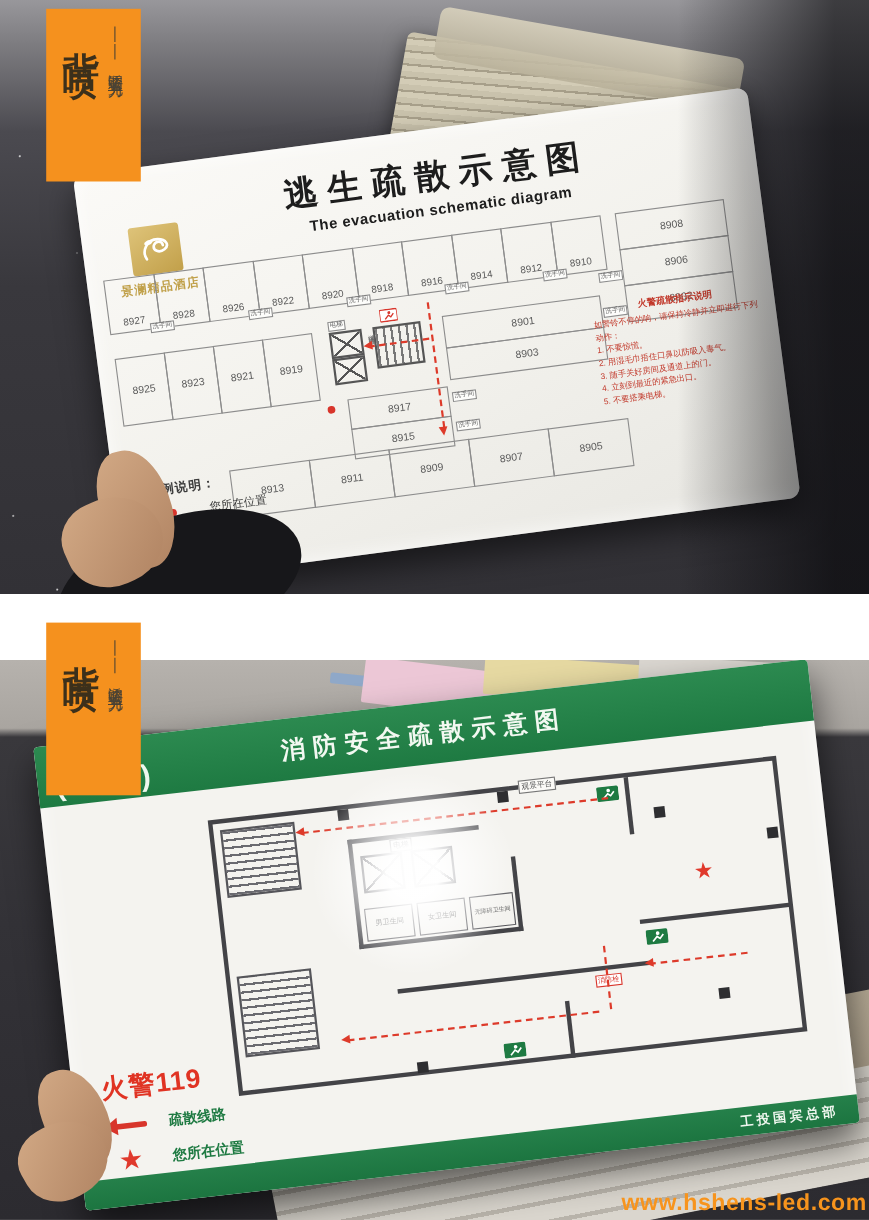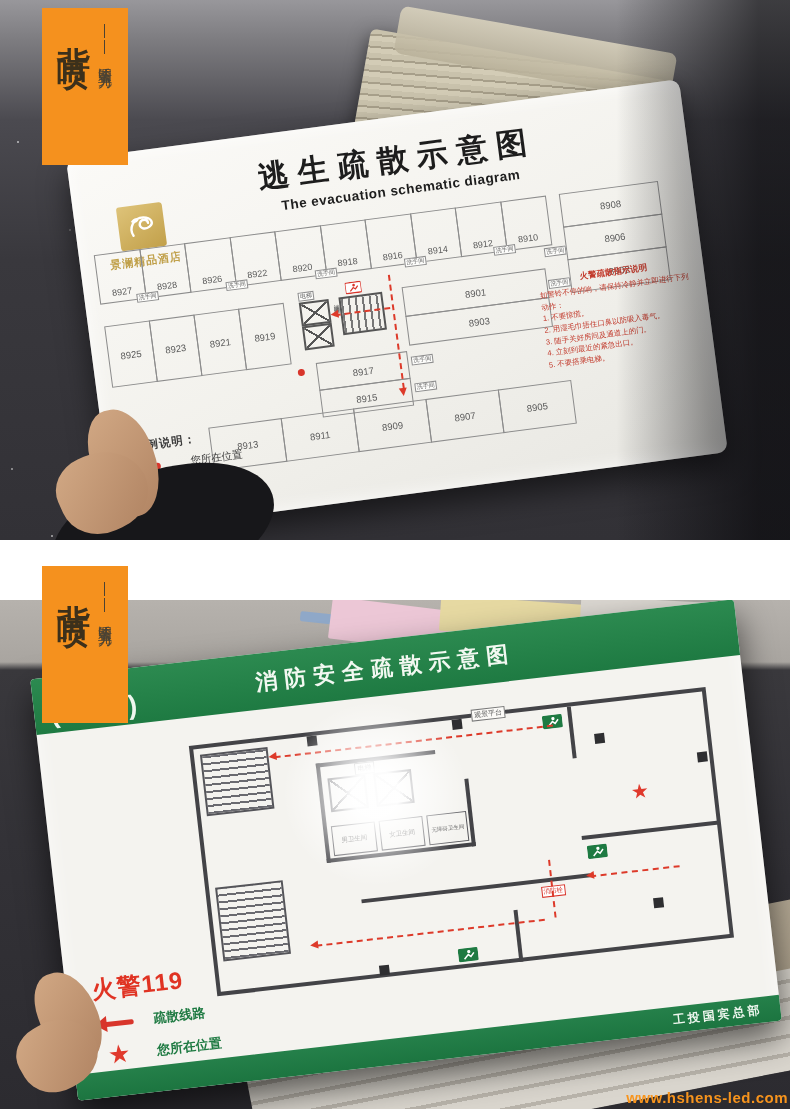--- a/index.html
+++ b/index.html
@@ -126,21 +126,21 @@
   .s2-arrow{position:relative;width:36px;height:5px;background:#d8352b;border-radius:2px;}
   .s2-arrow::before{content:"";position:absolute;left:-11px;top:-6px;width:0;height:0;
       border:8px solid transparent;border-right:12px solid #d8352b;}
 
   
   .paper{position:absolute;border-radius:2px;}
   .bench{position:absolute;background:linear-gradient(160deg,#bcb19d,#a69a85);transform:rotate(-11deg);}
   .planks{position:absolute;transform:rotate(-11deg);
       background:repeating-linear-gradient(0deg,#dad6ce 0 14px,#b9b4ab 14px 18px);}
 
-  .watermark{position:absolute;right:2px;bottom:3px;font-size:15px;font-weight:700;color:#f7941d;
+  .watermark{position:absolute;right:2px;bottom:3px;font-size:21px;font-weight:700;color:#f7941d;
       letter-spacing:.5px;z-index:40;}
 </style>
 </head>
 <body>
 
 <div id="photo1" class="photo">
 
   <div class="stack">
     <div class="pile"></div>
     <div class="tray"></div>

